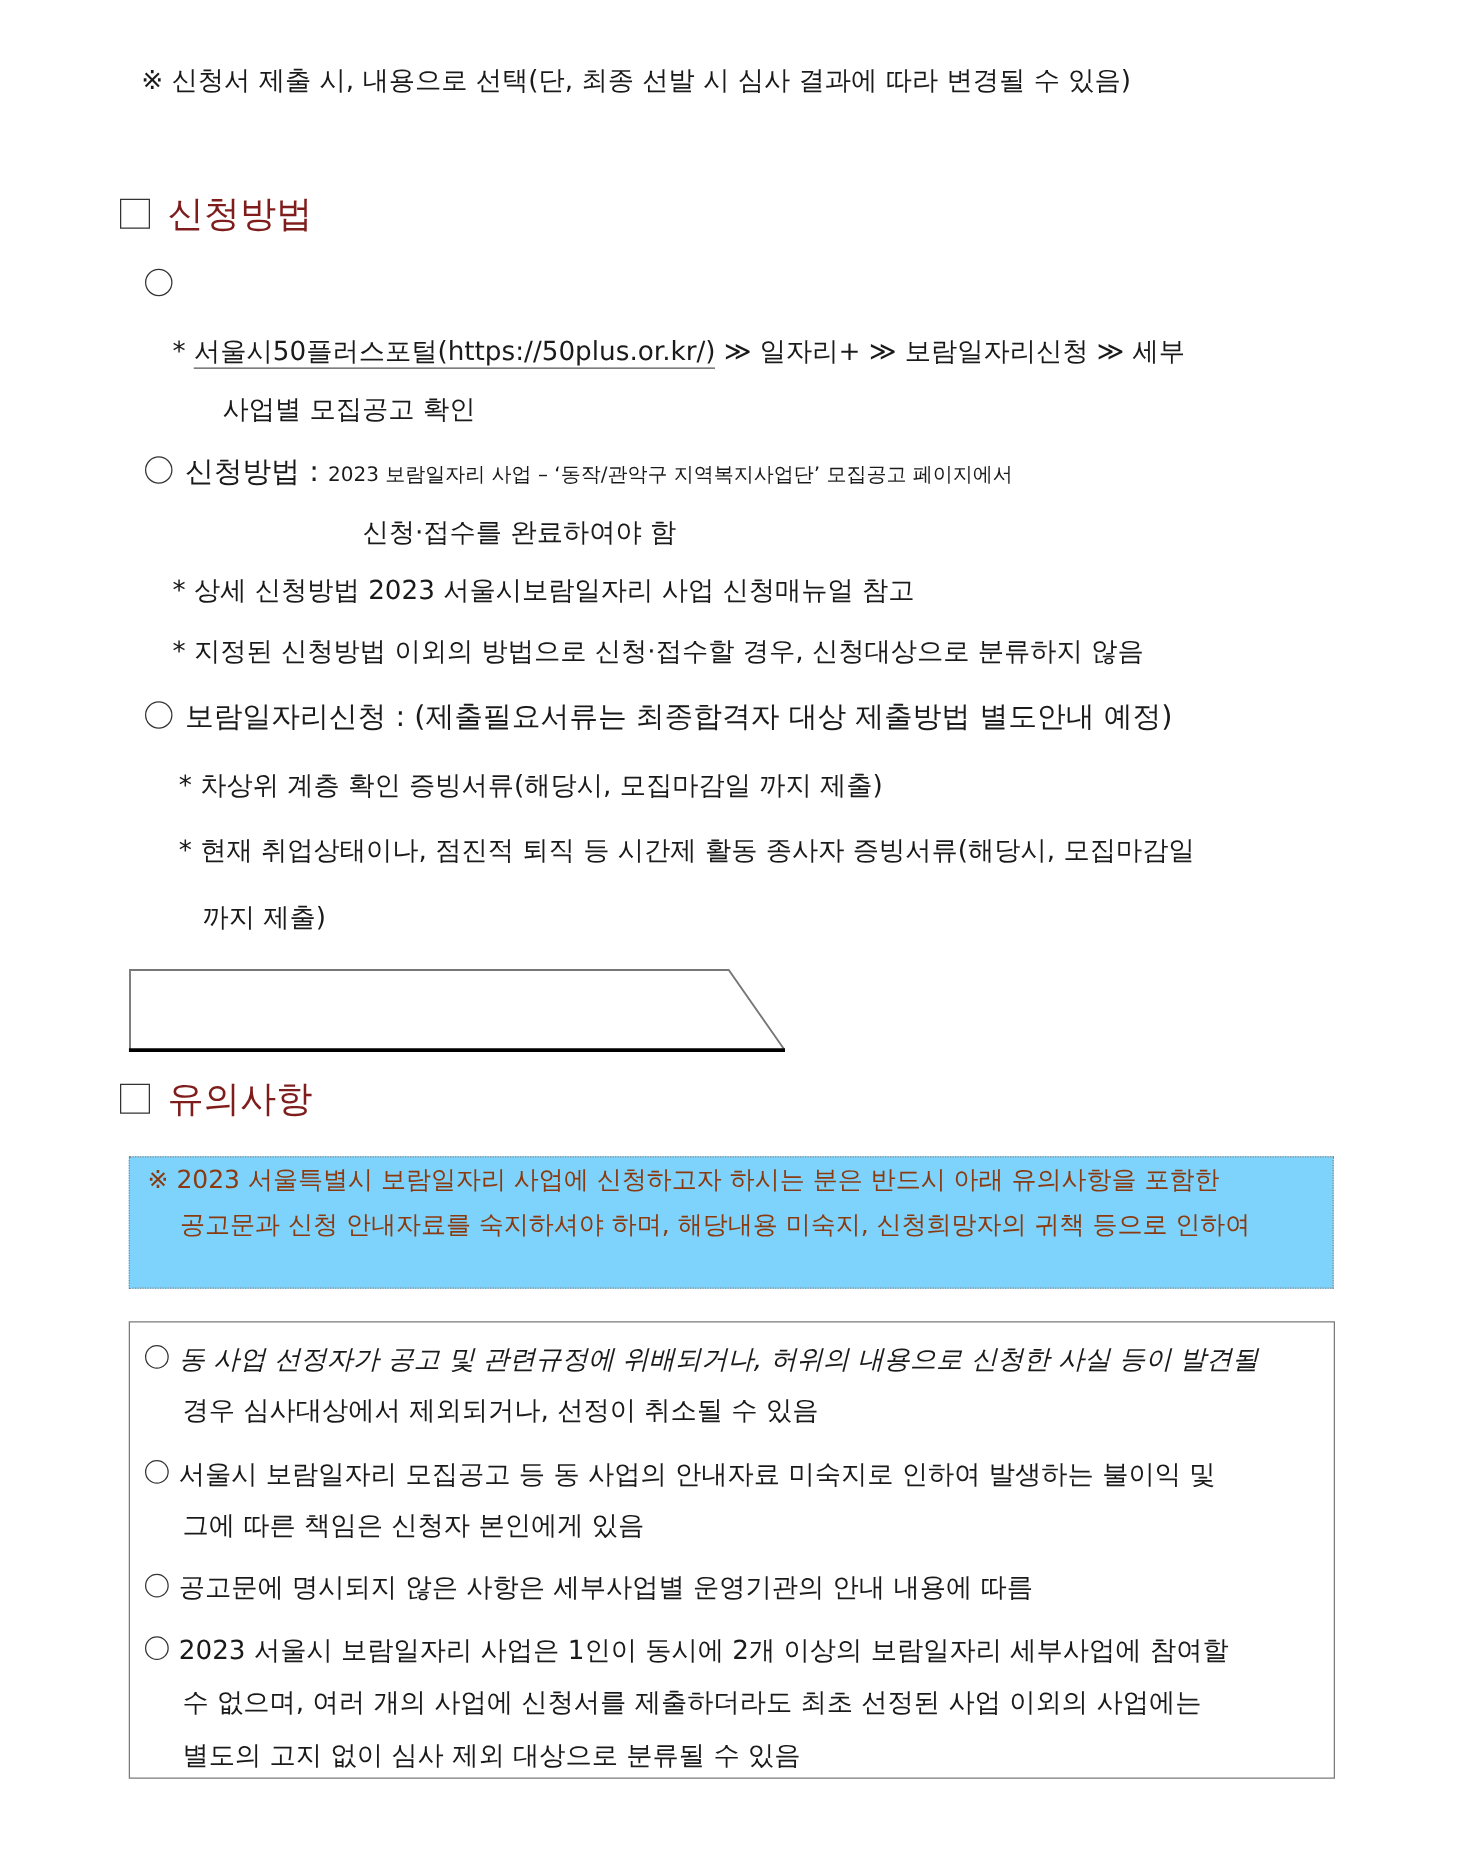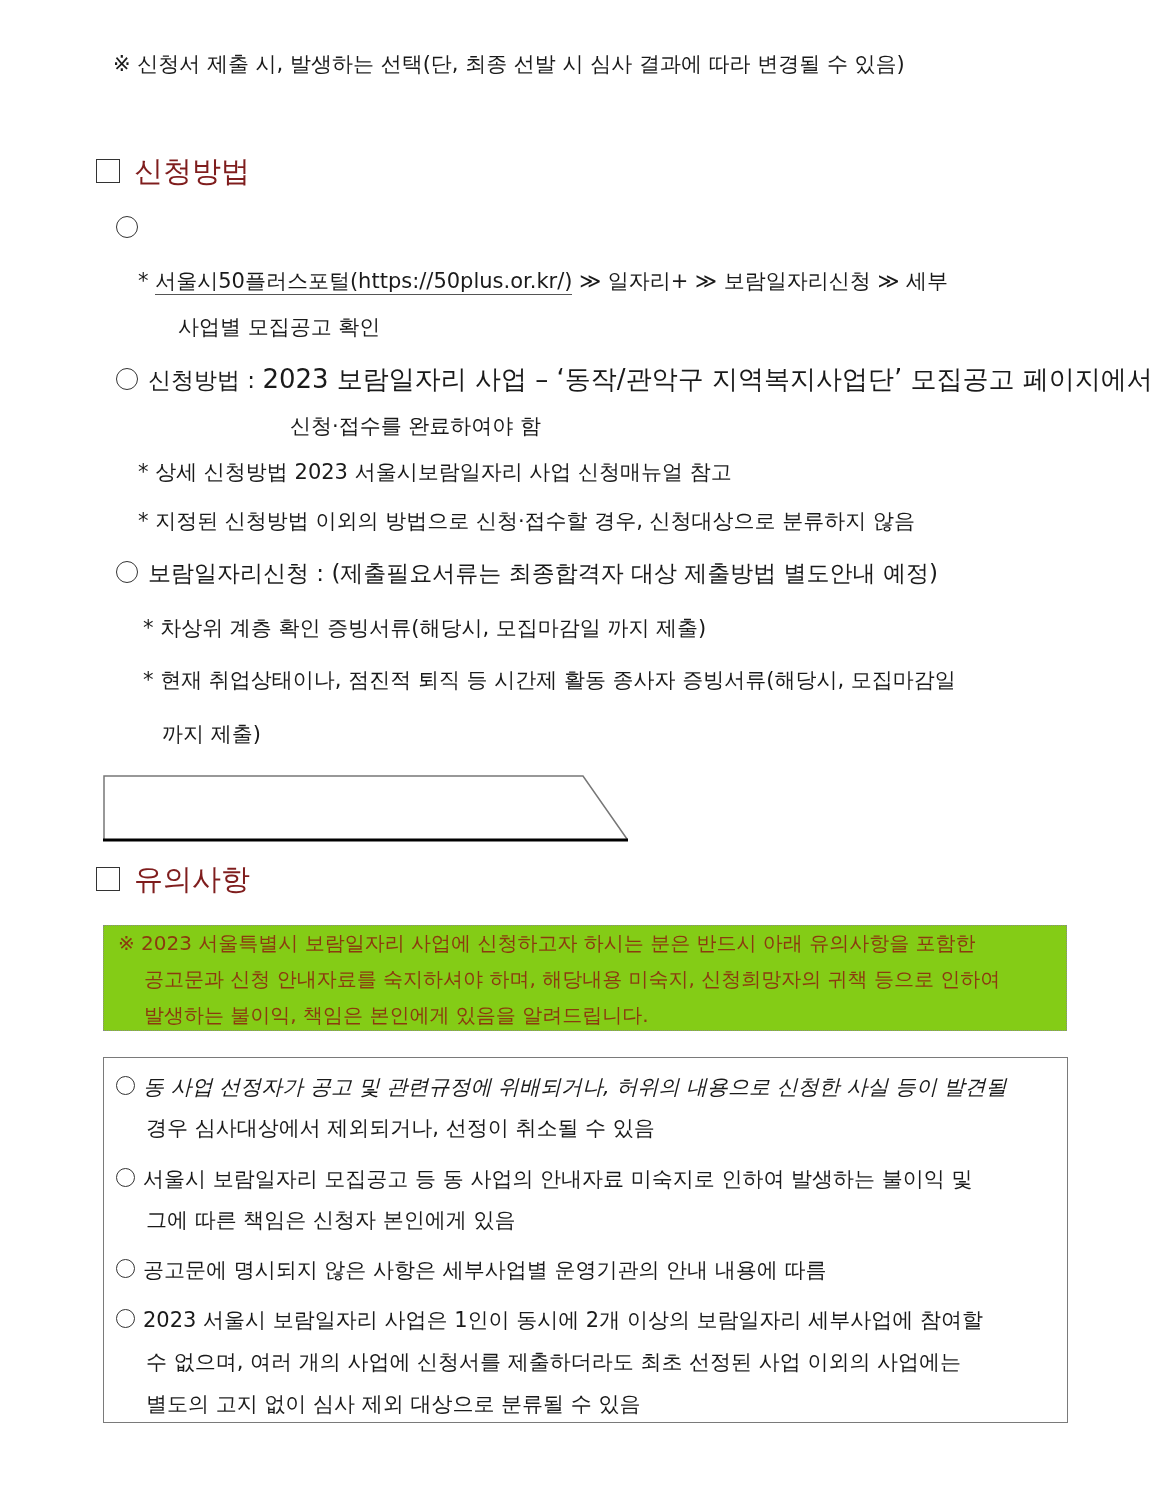--- a/index.html
+++ b/index.html
@@ -10,51 +10,51 @@
   .sq-head { left: 96px; font-size: 29px; color: #7f1d1d; }
   .sq-box { display: inline-block; width: 22px; height: 22px; border: 1.5px solid #333; margin-right: 14px; vertical-align: -2px; }
   .circ { display: inline-block; width: 20px; height: 20px; border: 1.5px solid #333; border-radius: 50%; margin-right: 10px; vertical-align: -2px; }
   .bul-line { font-size: 23px; }
   .star-line { font-size: 21px; }
   .link-under { border-bottom: 1.5px solid #555; padding-bottom: 1px; }
   .heading-box { left: 103px; top: 775px; width: 525px; height: 66px; }
   .heading-box svg { position: absolute; left: 0; top: 0; }
   .heading-text { position: absolute; left: 17px; top: 10px; font-size: 30px; font-weight: bold; letter-spacing: -0.5px; }
   .warn-box { position: absolute; left: 103px; top: 925px; width: 962px; height: 104px;
-              background: #84cc16; border: 1px dotted #8a8a8a; }
+              background: #7dd3fc; border: 1px dotted #8a8a8a; }
   .warn-line { position: absolute; left: 14px; font-size: 20px; color: #8b3a0f; white-space: nowrap; }
   .list-box { position: absolute; left: 103px; top: 1057px; width: 963px; height: 364px;
               border: 1.5px solid #7a7a7a; }
   .list-line { position: absolute; left: 12px; font-size: 21px; white-space: nowrap; }
   .list-line.cont { left: 42px; }
   .sm-circ { display: inline-block; width: 17px; height: 17px; border: 1.5px solid #333; border-radius: 50%; margin-right: 8px; vertical-align: -1px; }
 </style>
 </head>
 <body>
 
-<div class="abs note-top">※ 신청서 제출 시, 발생하는 선택(단, 최종 선발 시 심사 결과에 따라 변경될 수 있음)</div>
+<div class="abs note-top">※ 신청서 제출 시, 내용으로 선택(단, 최종 선발 시 심사 결과에 따라 변경될 수 있음)</div>
 
 <div class="abs sq-head" style="top:152px;">
   <span class="sq-box"></span><span>신청방법</span>
 </div>
 
 <div class="abs bul-line" style="left:116px; top:215px;">
   <span class="circ"></span>
 </div>
 
 <div class="abs star-line" style="left:138px; top:267px;">
   <span>*</span>
   <span class="link-under">서울시50플러스포털(https://50plus.or.kr/)</span>
   <span>≫ 일자리+ ≫ 보람일자리신청 ≫ 세부</span>
 </div>
 <div class="abs star-line" style="left:162px; top:313px;margin-left:16px;">사업별 모집공고 확인</div>
 
 <div class="abs bul-line" style="left:116px; top:362px;">
   <span class="circ"></span><span>신청방법 :</span>
-  <span style="font-size:26px;">2023 보람일자리 사업 – ‘동작/관악구 지역복지사업단’ 모집공고 페이지에서</span>
+  <span style="font-size:16px;">2023 보람일자리 사업 – ‘동작/관악구 지역복지사업단’ 모집공고 페이지에서</span>
 </div>
 <div class="abs star-line" style="left:290px; top:412px;">신청·접수를 완료하여야 함</div>
 
 <div class="abs star-line" style="left:138px; top:458px;">* 상세 신청방법 2023 서울시보람일자리 사업 신청매뉴얼 참고</div>
 <div class="abs star-line" style="left:138px; top:507px;">* 지정된 신청방법 이외의 방법으로 신청·접수할 경우, 신청대상으로 분류하지 않음</div>
 
 <div class="abs bul-line" style="left:116px; top:558px;">
   <span class="circ"></span><span>보람일자리신청 :</span>
   <span>(제출필요서류는 최종합격자 대상 제출방법 별도안내 예정)</span>
 </div>
@@ -70,21 +70,20 @@
   </svg>
 </div>
 
 <div class="abs sq-head" style="top:860px;">
   <span class="sq-box"></span><span>유의사항</span>
 </div>
 
 <div class="warn-box">
   <div class="warn-line" style="top:4px;">※ 2023 서울특별시 보람일자리 사업에 신청하고자 하시는 분은 반드시 아래 유의사항을 포함한</div>
   <div class="warn-line" style="top:40px; left:40px;">공고문과 신청 안내자료를 숙지하셔야 하며, 해당내용 미숙지, 신청희망자의 귀책 등으로 인하여</div>
-  <div class="warn-line" style="top:76px; left:40px;">발생하는 불이익, 책임은 본인에게 있음을 알려드립니다.</div>
 </div>
 
 <div class="list-box">
   <div class="list-line" style="top:15px;font-style:italic;"><span class="sm-circ"></span><span>동 사업 선정자가 공고 및 관련규정에 위배되거나, 허위의 내용으로 신청한 사실 등이 발견될</span></div>
   <div class="list-line cont" style="top:56px;">경우 심사대상에서 제외되거나, 선정이 취소될 수 있음</div>
 
   <div class="list-line" style="top:107px;"><span class="sm-circ"></span><span>서울시 보람일자리 모집공고 등 동 사업의 안내자료 미숙지로 인하여 발생하는 불이익 및</span></div>
   <div class="list-line cont" style="top:148px;">그에 따른 책임은 신청자 본인에게 있음</div>
 
   <div class="list-line" style="top:198px;"><span class="sm-circ"></span><span>공고문에 명시되지 않은 사항은 세부사업별 운영기관의 안내 내용에 따름</span></div>

